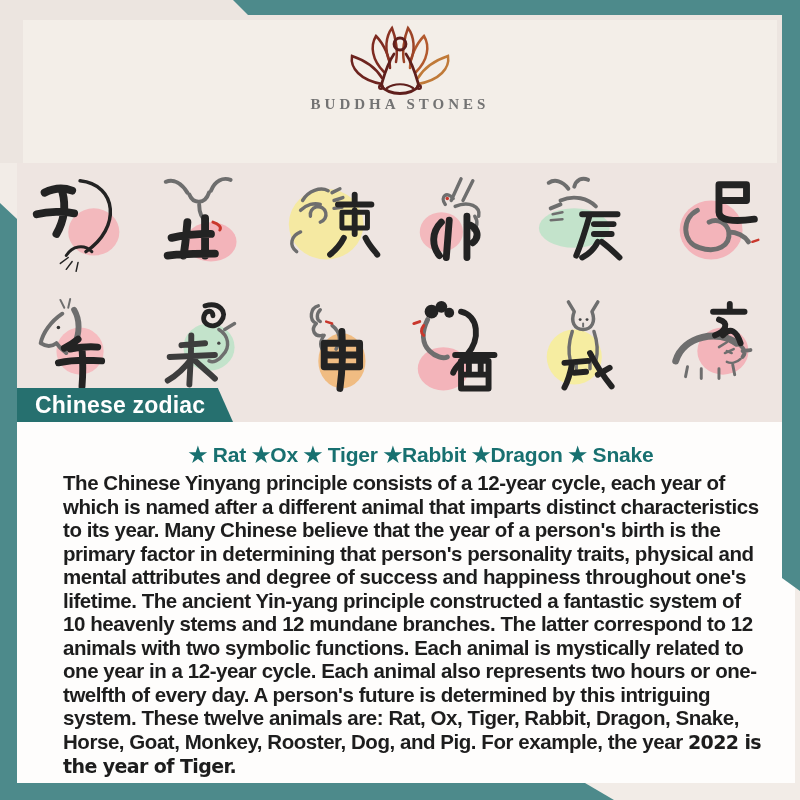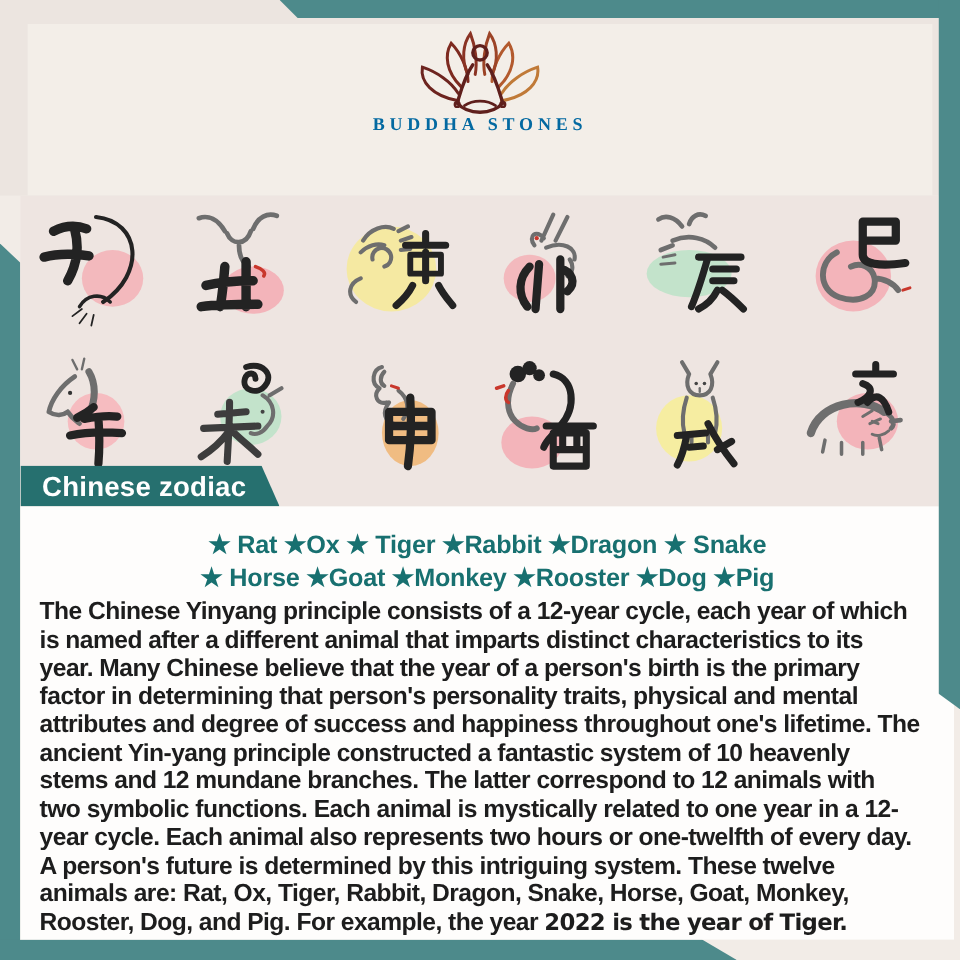--- a/index.html
+++ b/index.html
@@ -18,21 +18,21 @@
                 clip-path:polygon(0 0, 100% 16px, 100% 100%, 0 100%); }
   .bar-bottom { left:0; top:783px; width:614px; height:17px;
                 clip-path:polygon(0 0, 585px 0, 614px 100%, 0 100%); }
 
   
   .top-section { position:absolute; left:0; top:0; width:800px; height:163px; background:#ece5e0; }
   .top-panel   { position:absolute; left:23px; top:20px; width:754px; height:143px; background:#f3eee8; }
   .logo-wrap   { position:absolute; left:330px; top:22px; width:140px; height:76px; }
   .brand-name  { position:absolute; left:0; top:96px; width:800px; text-align:center;
                  font-family:"Liberation Serif", serif; font-size:15px; letter-spacing:4px;
-                 color:#0369a1; font-weight:600; }
+                 color:#737373; font-weight:600; }
   .title-strip { position:absolute; left:177px; top:116px; width:448px; height:48px; background:#fbf8f4; }
   .page-title  { width:100%; line-height:48px; text-align:center; font-size:35px; font-weight:bold;
                  color:#176a6d; letter-spacing:-0.8px; white-space:nowrap; }
 
   
   .zodiac-strip { position:absolute; left:17px; top:163px; width:765px; height:259px; background:#eee5e1; }
   .zodiac-grid  { display:grid; grid-template-columns:repeat(6,1fr); grid-template-rows:1fr 1fr;
                   width:100%; height:100%; padding:4px 2px; }
   .zcell { display:flex; align-items:center; justify-content:center; }
   .zcell svg { width:118px; height:118px; }
@@ -40,21 +40,21 @@
   .gray { stroke:#6e6e6e; fill:none; stroke-linecap:round; stroke-linejoin:round; }
   .red  { stroke:#c9372c; fill:none; stroke-linecap:round; }
 
   
   .banner { position:absolute; left:17px; top:388px; width:216px; height:34px; background:#26706f;
             clip-path:polygon(0 0, 93% 0, 100% 100%, 0 100%); z-index:5;
             display:flex; align-items:center; }
   .banner span { color:#ffffff; font-size:23px; font-weight:bold; padding-left:18px; letter-spacing:0.2px; }
 
   
-  .content { position:absolute; left:17px; top:422px; width:778px; height:361px; background:#fefdfc; }
+  .content { position:absolute; left:17px; top:422px; width:778px; height:361px; background:#fefdfc;padding-left:30px; }
   .star-list { margin-top:19px; text-align:center; color:#187070; font-weight:bold;
                font-size:21px; line-height:27px; letter-spacing:-0.2px; }
   .article { margin:3px 28px 0 16px; color:#1d1d1d; font-size:20.5px; line-height:23.5px;
              font-weight:bold; letter-spacing:-0.45px; }
   .article .tail { font-family:"DejaVu Sans", sans-serif; font-weight:bold; font-size:19px; letter-spacing:-0.6px; }
 </style>
 </head>
 <body>
 
 <div class="poster">
@@ -215,21 +215,20 @@
     </div>
   </div>
 
   <div class="banner">
     <span>Chinese zodiac</span>
   </div>
 
   <div class="content">
     <div class="star-list">
       <div>★ Rat ★Ox ★ Tiger ★Rabbit ★Dragon ★ Snake</div>
-      <div>★ Horse ★Goat ★Monkey ★Rooster ★Dog ★Pig</div>
     </div>
     <p class="article"><span>The Chinese Yinyang principle consists of a 12-year cycle, each year of which is named after a different animal that imparts distinct characteristics to its year. Many Chinese believe that the year of a person's birth is the primary factor in determining that person's personality traits, physical and mental attributes and degree of success and happiness throughout one's lifetime. The ancient Yin-yang principle constructed a fantastic system of 10 heavenly stems and 12 mundane branches. The latter correspond to 12 animals with two symbolic functions. Each animal is mystically related to one year in a 12-year cycle. Each animal also represents two hours or one-twelfth of every day. A person's future is determined by this intriguing system. These twelve animals are: Rat, Ox, Tiger, Rabbit, Dragon, Snake, Horse, Goat, Monkey, Rooster, Dog, and Pig. For example, the year </span><span class="tail">2022 is the year of Tiger.</span></p>
   </div>
 
   <div class="bar bar-top"></div>
   <div class="bar bar-right"></div>
   <div class="bar bar-left"></div>
   <div class="bar bar-bottom"></div>
 
 </div>

